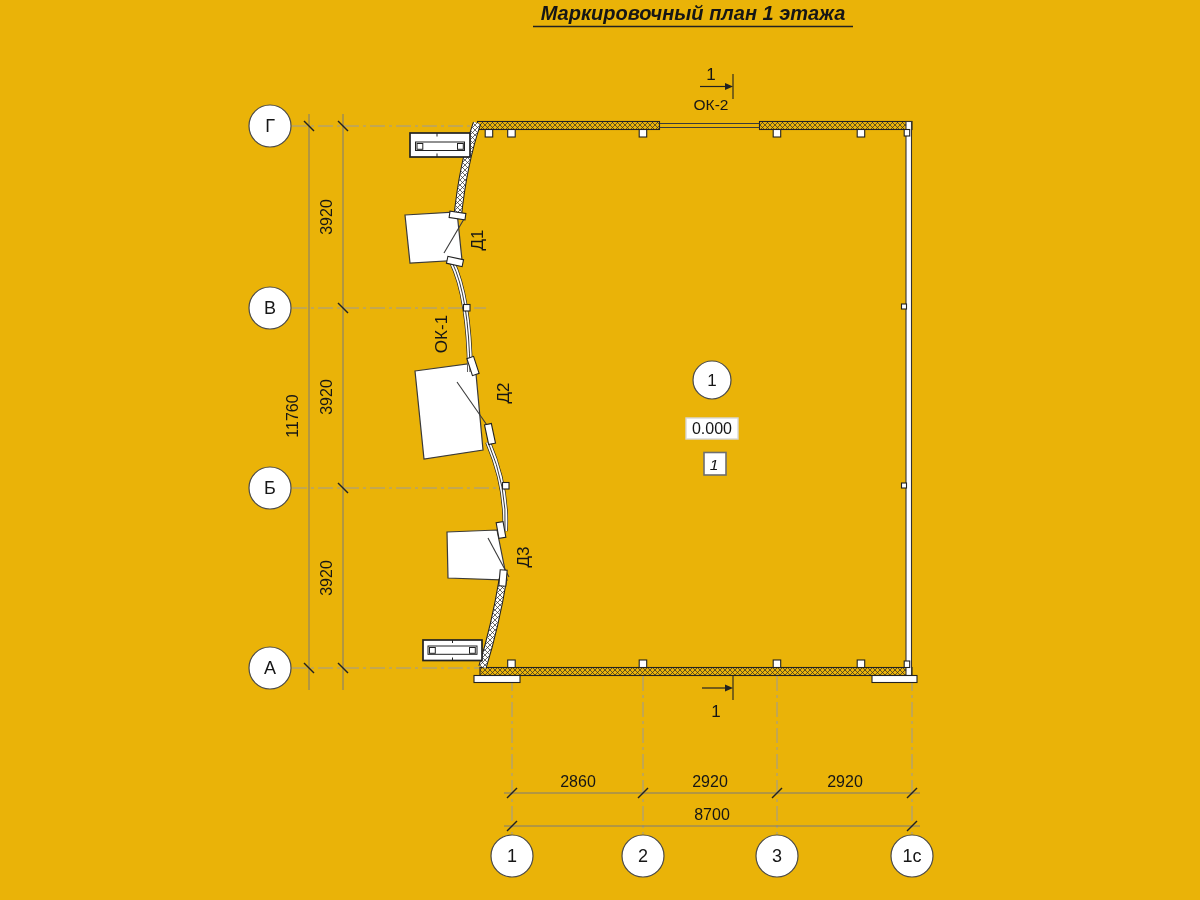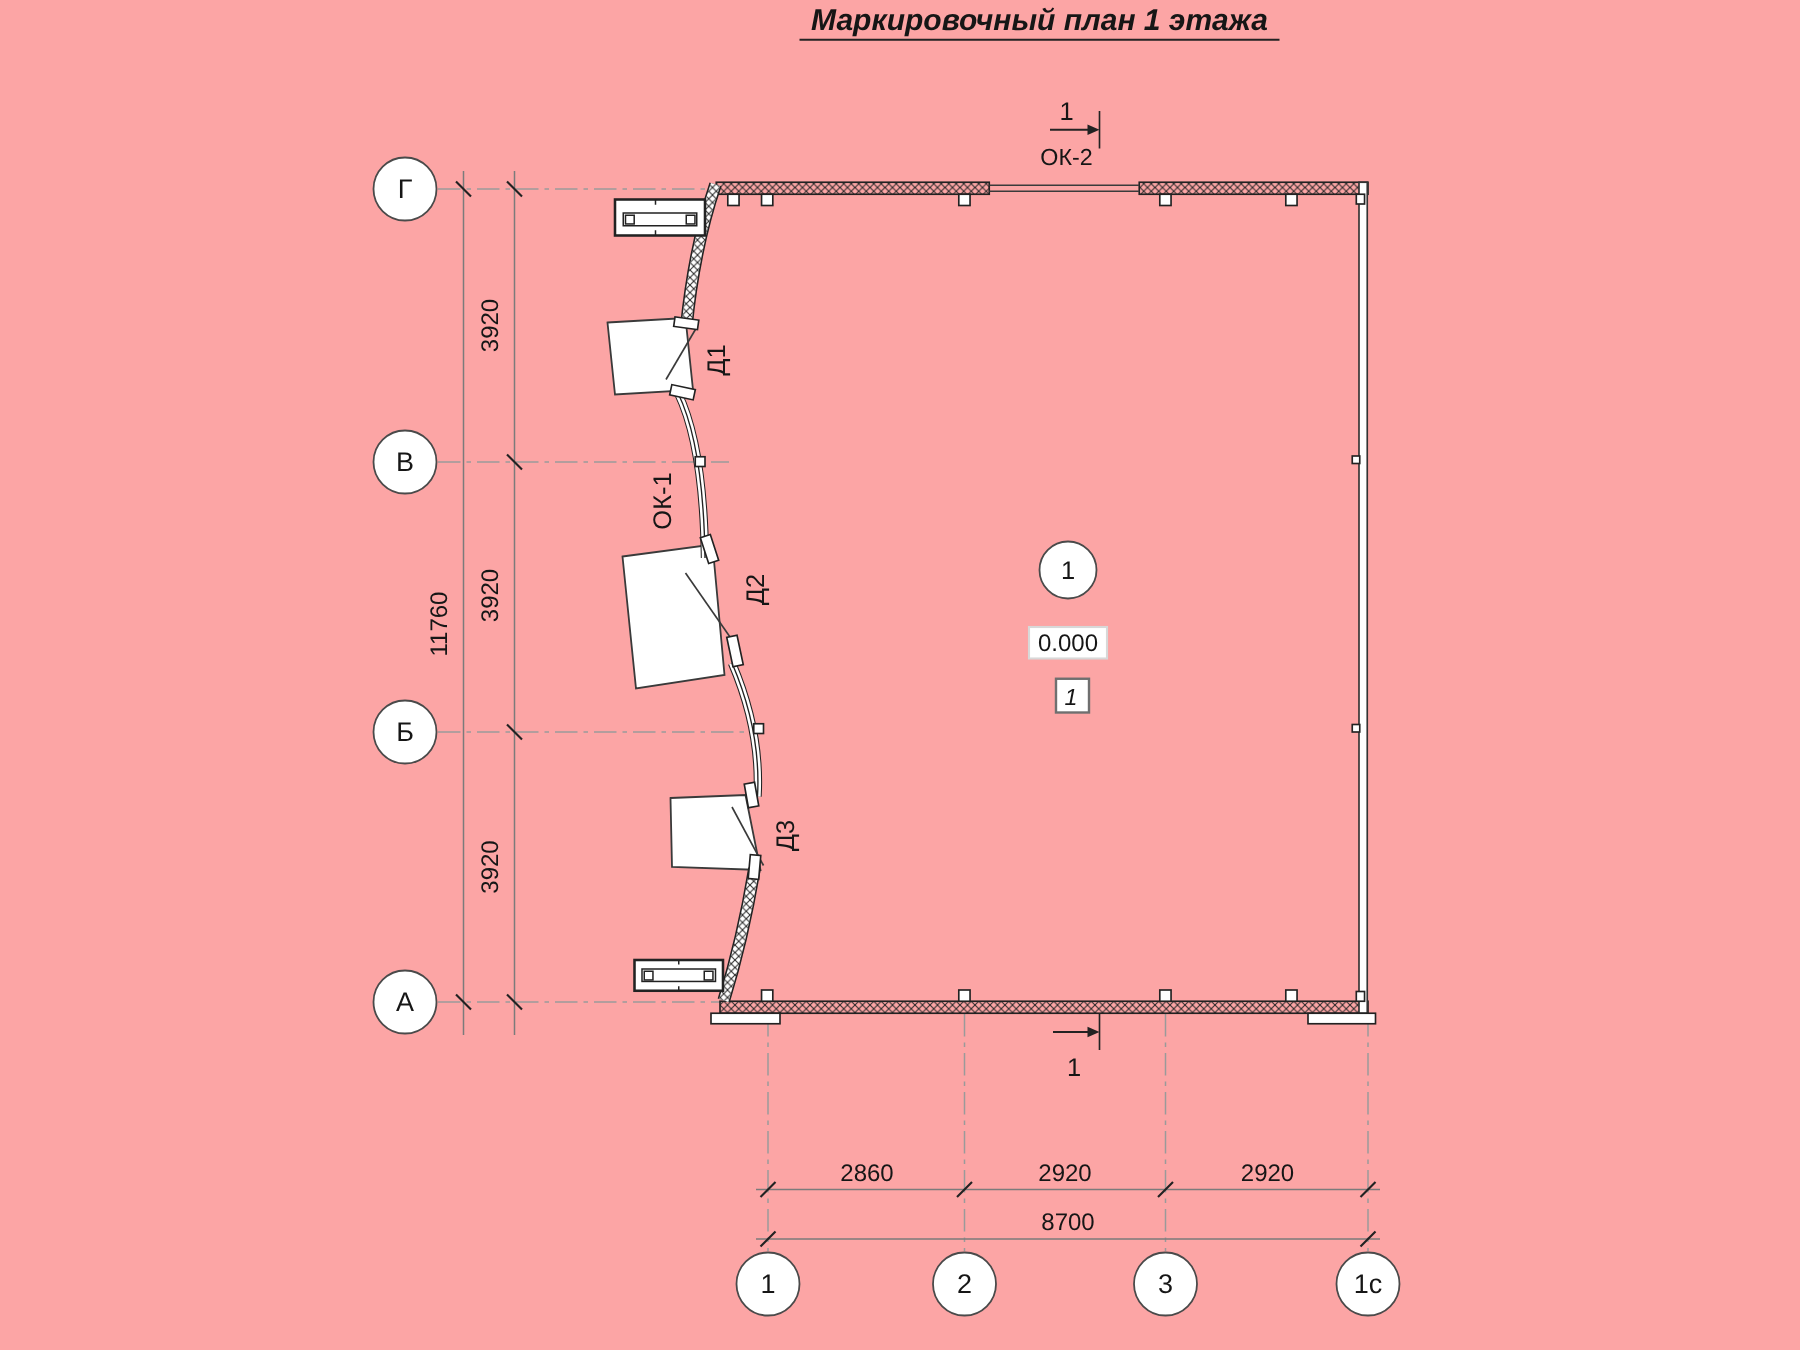--- a/index.html
+++ b/index.html
@@ -1,16 +1,16 @@
 <!DOCTYPE html>
 <html><head>
 <meta charset="utf-8">
 <style>
   html,body{margin:0;padding:0;background:#ffffff;}
-  .stage{width:1200px;height:900px;position:relative;background:#fca5a5;overflow:hidden;}
+  .stage{width:1200px;height:900px;position:relative;background:#eab308;overflow:hidden;}
   svg{display:block;}
   text{font-family:"Liberation Sans","DejaVu Sans",sans-serif;fill:#161616;}
   .title-text{font-size:20px;font-style:italic;font-weight:600;}
   .axis-label{font-size:18px;}
   .dim-text{font-size:16px;}
   .mark-text{font-size:17px;}
   .small-text{font-size:15.5px;}
   .axisline{stroke:#9a9a9a;stroke-width:1;stroke-dasharray:15 4 3 4;fill:none;}
   .dimline{stroke:#7b7b7b;stroke-width:1;fill:none;}
   .tick{stroke:#222;stroke-width:1.4;}

